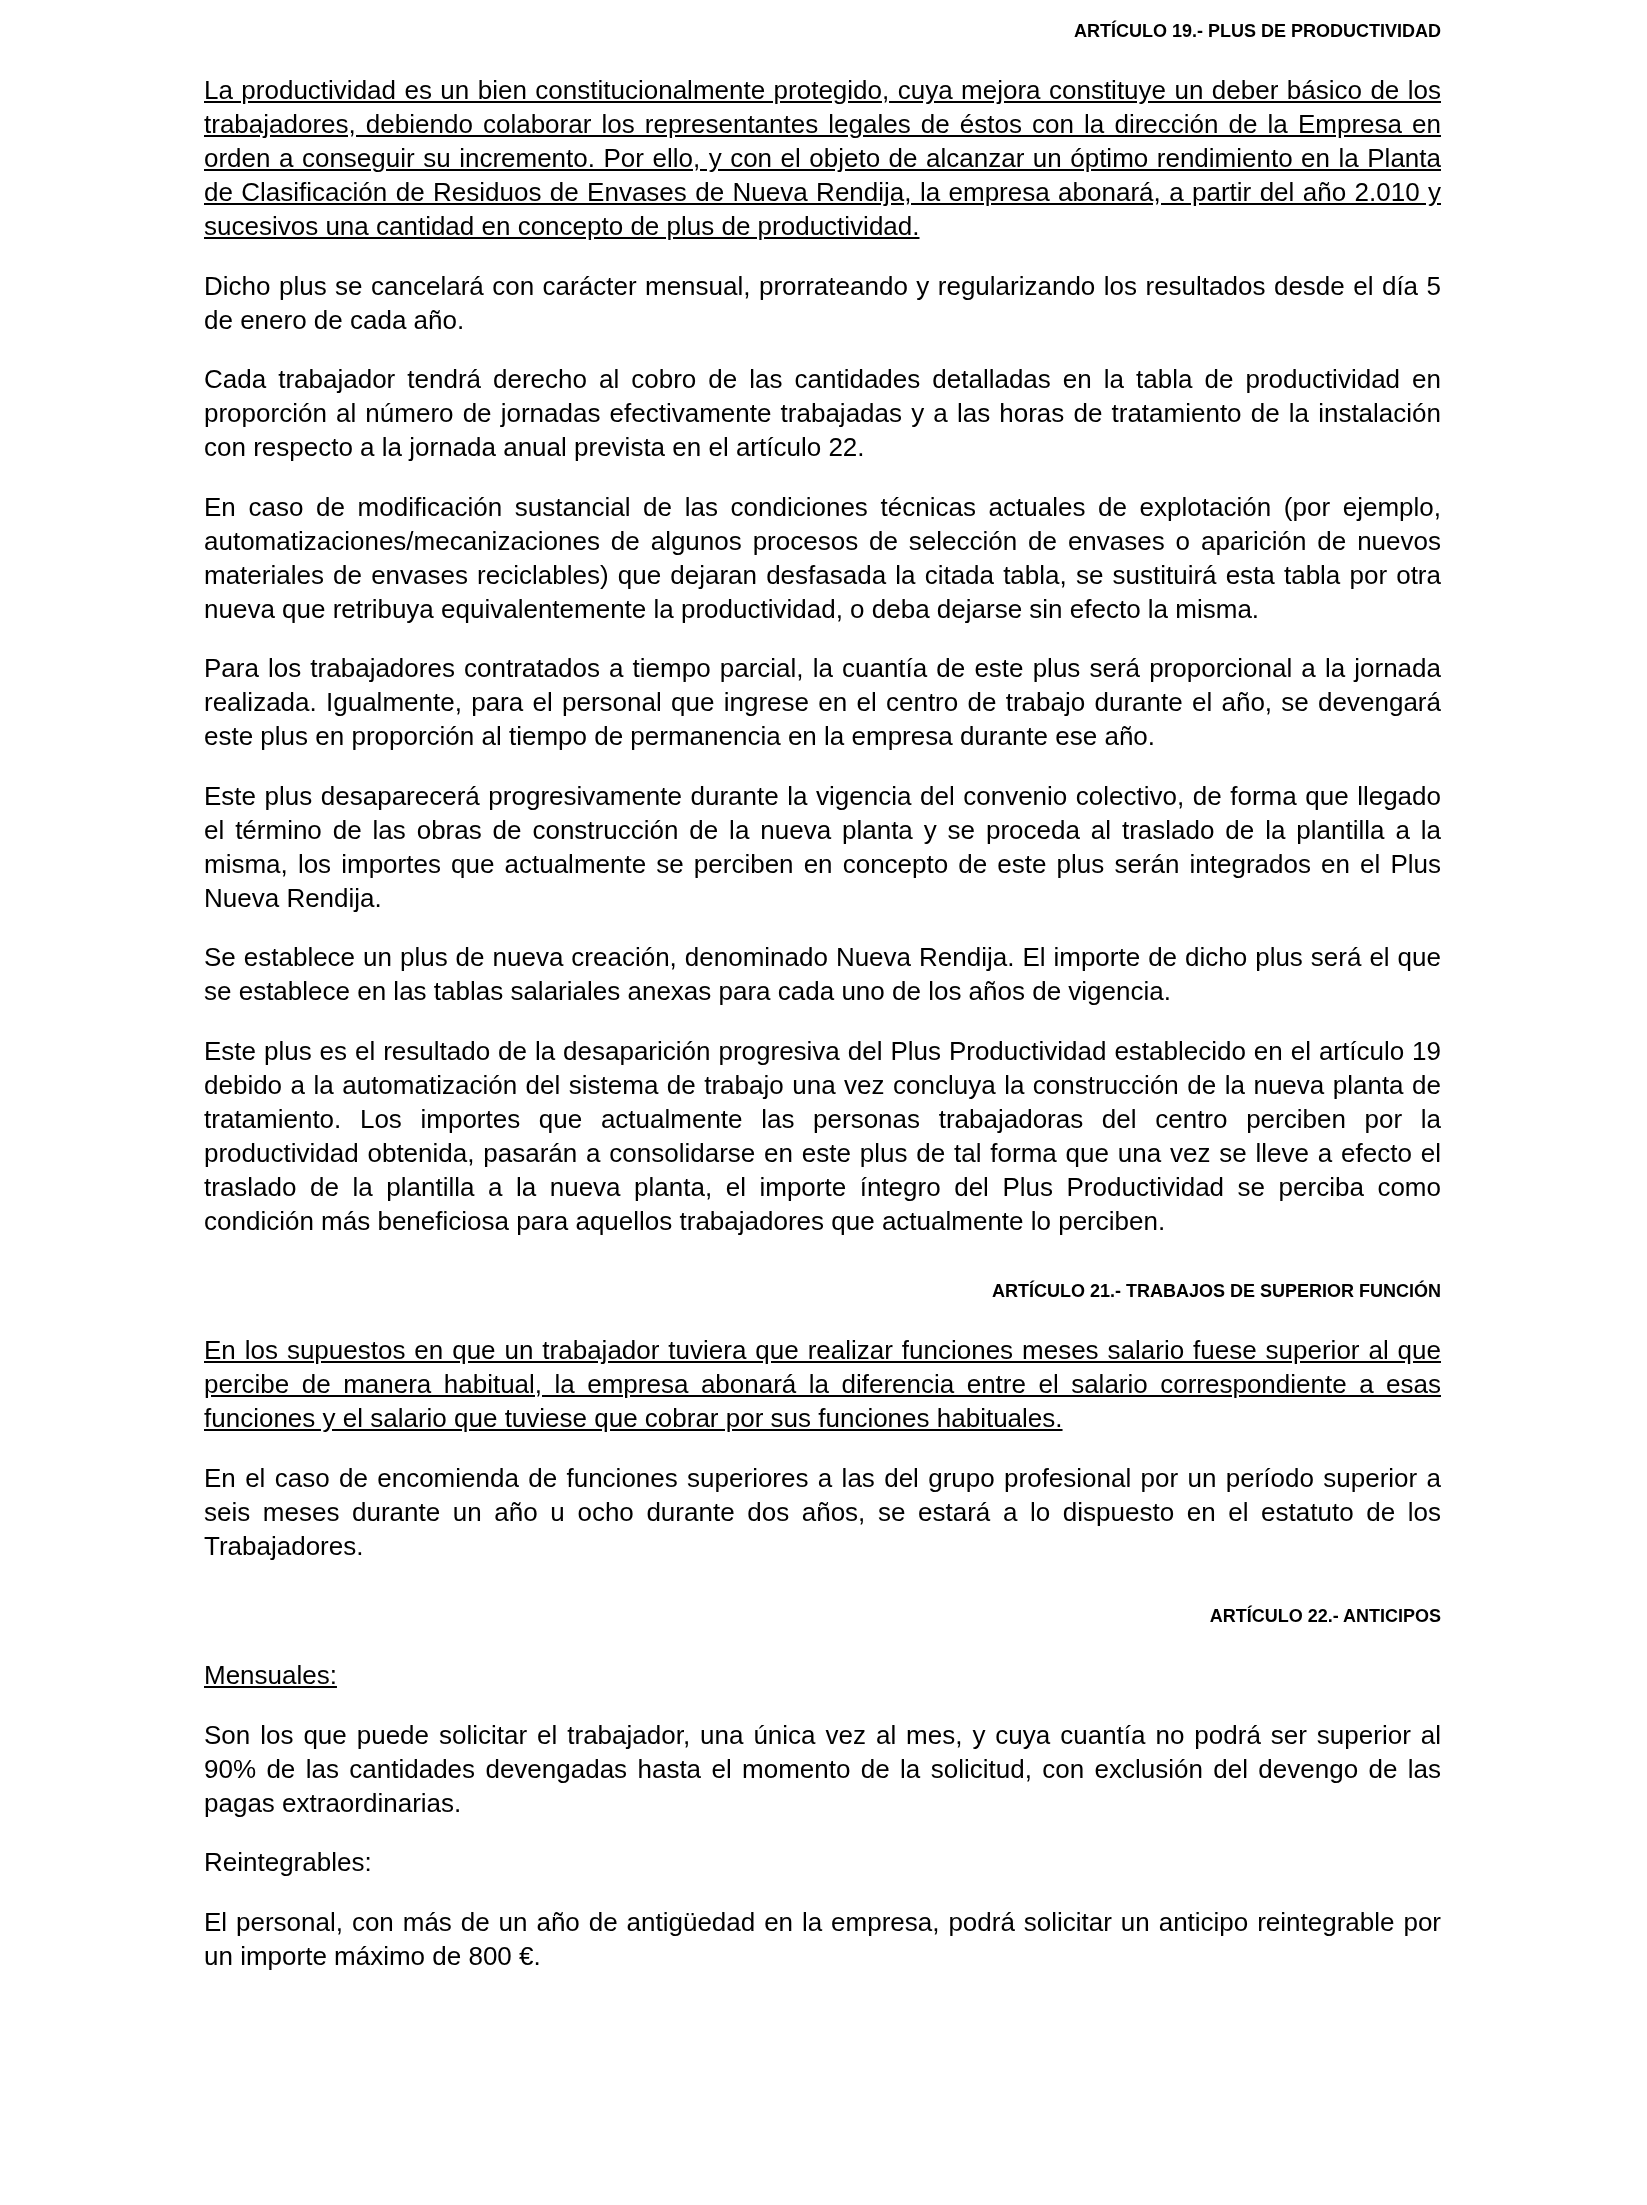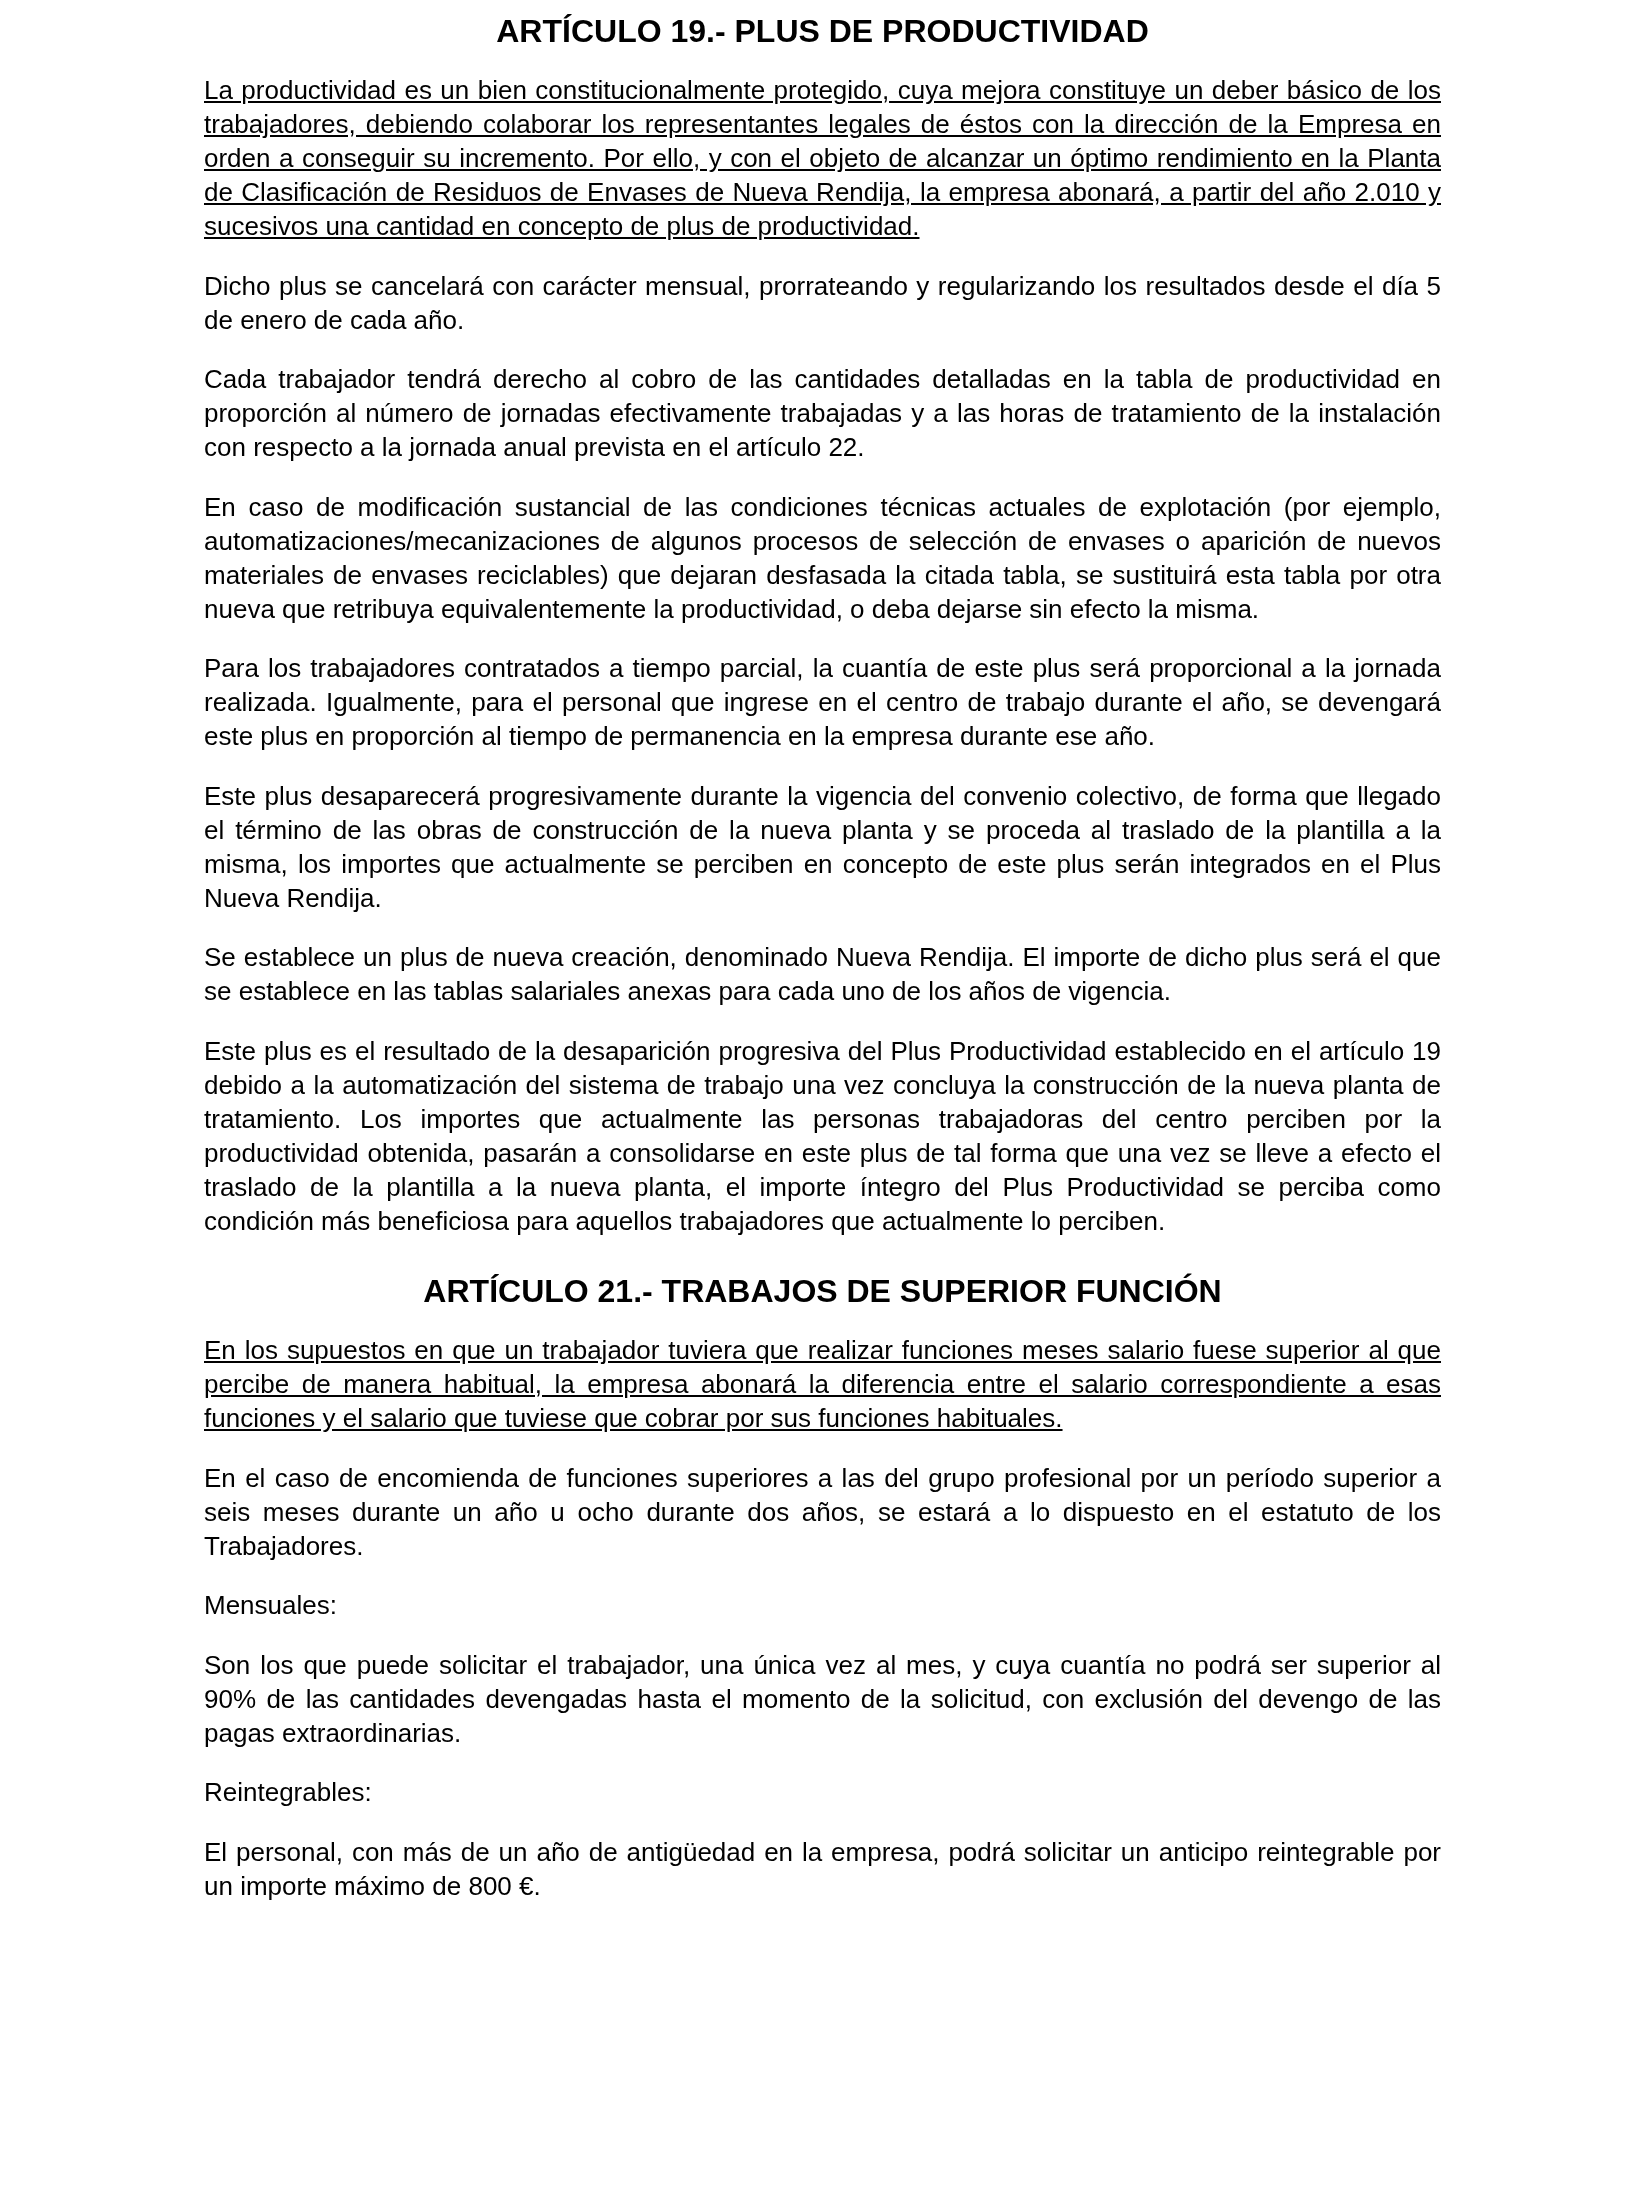--- a/index.html
+++ b/index.html
@@ -16,24 +16,24 @@
   }
   main.page {
     box-sizing: border-box;
     width: 1648px;
     height: 2205px;
     padding: 13.5px 207px 0 204px;
     font-size: 26px;
     line-height: 34px;
   }
   .article-heading {
-    font-size: 32px;
+    font-size: 18px;
     line-height: 34px;
     font-weight: bold;
-    text-align: center;
+    text-align: right;
     margin: 0 0 25.5px 0;
   }
   .article-heading + .paragraph {
     margin-top: 0;
     text-decoration: underline;
   }
   .paragraph + .article-heading {
     margin-top: 36px;
   }
   .paragraph {
@@ -51,18 +51,19 @@
     <p class="paragraph">Dicho plus se cancelará con carácter mensual, prorrateando y regularizando los resultados desde el día 5 de enero de cada año.</p>
     <p class="paragraph">Cada trabajador tendrá derecho al cobro de las cantidades detalladas en la tabla de productividad en proporción al número de jornadas efectivamente trabajadas y a las horas de tratamiento de la instalación con respecto a la jornada anual prevista en el artículo 22.</p>
     <p class="paragraph">En caso de modificación sustancial de las condiciones técnicas actuales de explotación (por ejemplo, automatizaciones/mecanizaciones de algunos procesos de selección de envases o aparición de nuevos materiales de envases reciclables) que dejaran desfasada la citada tabla, se sustituirá esta tabla por otra nueva que retribuya equivalentemente la productividad, o deba dejarse sin efecto la misma.</p>
     <p class="paragraph">Para los trabajadores contratados a tiempo parcial, la cuantía de este plus será proporcional a la jornada realizada. Igualmente, para el personal que ingrese en el centro de trabajo durante el año, se devengará este plus en proporción al tiempo de permanencia en la empresa durante ese año.</p>
     <p class="paragraph">Este plus desaparecerá progresivamente durante la vigencia del convenio colectivo, de forma que llegado el término de las obras de construcción de la nueva planta y se proceda al traslado de la plantilla a la misma, los importes que actualmente se perciben en concepto de este plus serán integrados en el Plus Nueva Rendija.</p>
     <p class="paragraph">Se establece un plus de nueva creación, denominado Nueva Rendija. El importe de dicho plus será el que se establece en las tablas salariales anexas para cada uno de los años de vigencia.</p>
     <p class="paragraph">Este plus es el resultado de la desaparición progresiva del Plus Productividad establecido en el artículo 19 debido a la automatización del sistema de trabajo una vez concluya la construcción de la nueva planta de tratamiento. Los importes que actualmente las personas trabajadoras del centro perciben por la productividad obtenida, pasarán a consolidarse en este plus de tal forma que una vez se lleve a efecto el traslado de la plantilla a la nueva planta, el importe íntegro del Plus Productividad se perciba como condición más beneficiosa para aquellos trabajadores que actualmente lo perciben.</p>
     <h2 class="article-heading">ARTÍCULO 21.- TRABAJOS DE SUPERIOR FUNCIÓN</h2>
     <p class="paragraph">En los supuestos en que un trabajador tuviera que realizar funciones meses salario fuese superior al que percibe de manera habitual, la empresa abonará la diferencia entre el salario correspondiente a esas funciones y el salario que tuviese que cobrar por sus funciones habituales.</p>
     <p class="paragraph">En el caso de encomienda de funciones superiores a las del grupo profesional por un período superior a seis meses durante un año u ocho durante dos años, se estará a lo dispuesto en el estatuto de los Trabajadores.</p>
+    <h2 class="article-heading">ARTÍCULO 22.- ANTICIPOS</h2>
     <p class="paragraph">Mensuales:</p>
     <p class="paragraph">Son los que puede solicitar el trabajador, una única vez al mes, y cuya cuantía no podrá ser superior al 90% de las cantidades devengadas hasta el momento de la solicitud, con exclusión del devengo de las pagas extraordinarias.</p>
     <p class="paragraph">Reintegrables:</p>
     <p class="paragraph">El personal, con más de un año de antigüedad en la empresa, podrá solicitar un anticipo reintegrable por un importe máximo de 800 €.</p>
   </main>
 
 
 </body></html>

